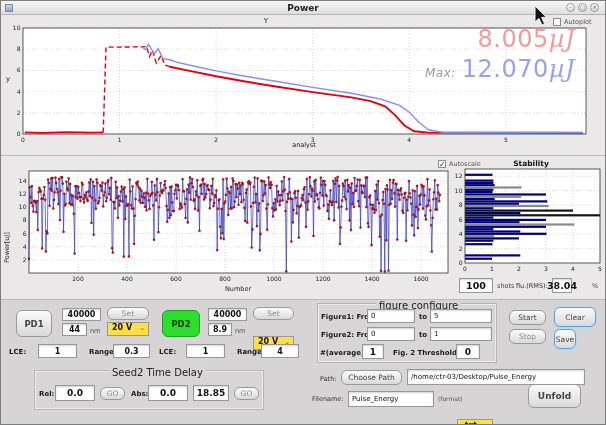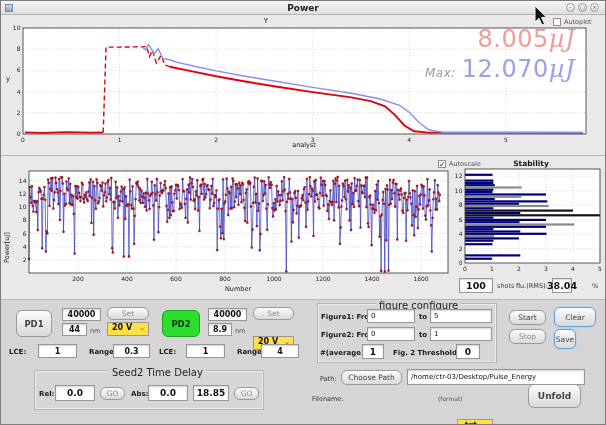--- a/index.html
+++ b/index.html
@@ -821,20 +821,21 @@
     <div class="abs btn" style="left:508px;top:10px;width:37px;height:15px">Start</div>
     <div class="abs btn dim" style="left:508px;top:29px;width:37px;height:15px">Stop</div>
     <div class="abs btn focus" style="left:553px;top:7px;width:42px;height:20px">Clear</div>
     <div class="abs btn focus" style="left:553px;top:29px;width:22px;height:20px">Save</div>
 
     <div class="abs lbl6" style="left:319px;top:75px;color:#333">Path:</div>
     <div class="abs btn" style="left:340px;top:70px;width:61px;height:15px">Choose Path</div>
     <div class="abs input left" style="left:406px;top:69px;width:178px;height:16px">/home/ctr-03/Desktop/Pulse_Energy</div>
 
     <div class="abs lbl6" style="left:311px;top:95px;color:#333">Filename:</div>
+    <div class="abs input left" style="left:347px;top:91px;width:86px;height:16px">Pulse_Energy</div>
     <div class="abs lbl6" style="left:437px;top:95px;font-size:6px;color:#555">(format)</div>
     <div class="abs dd" style="left:456px;top:91px;width:36px;height:16px;font-size:7.5px">
         <span>.txt</span>
         <span class="arr">⌄</span>
       </div>
     <div class="abs btn" style="left:527px;top:84px;width:53px;height:24px;font-weight:bold;font-size:9px">Unfold</div>
   </div>
 </div>
 
 </body></html>

